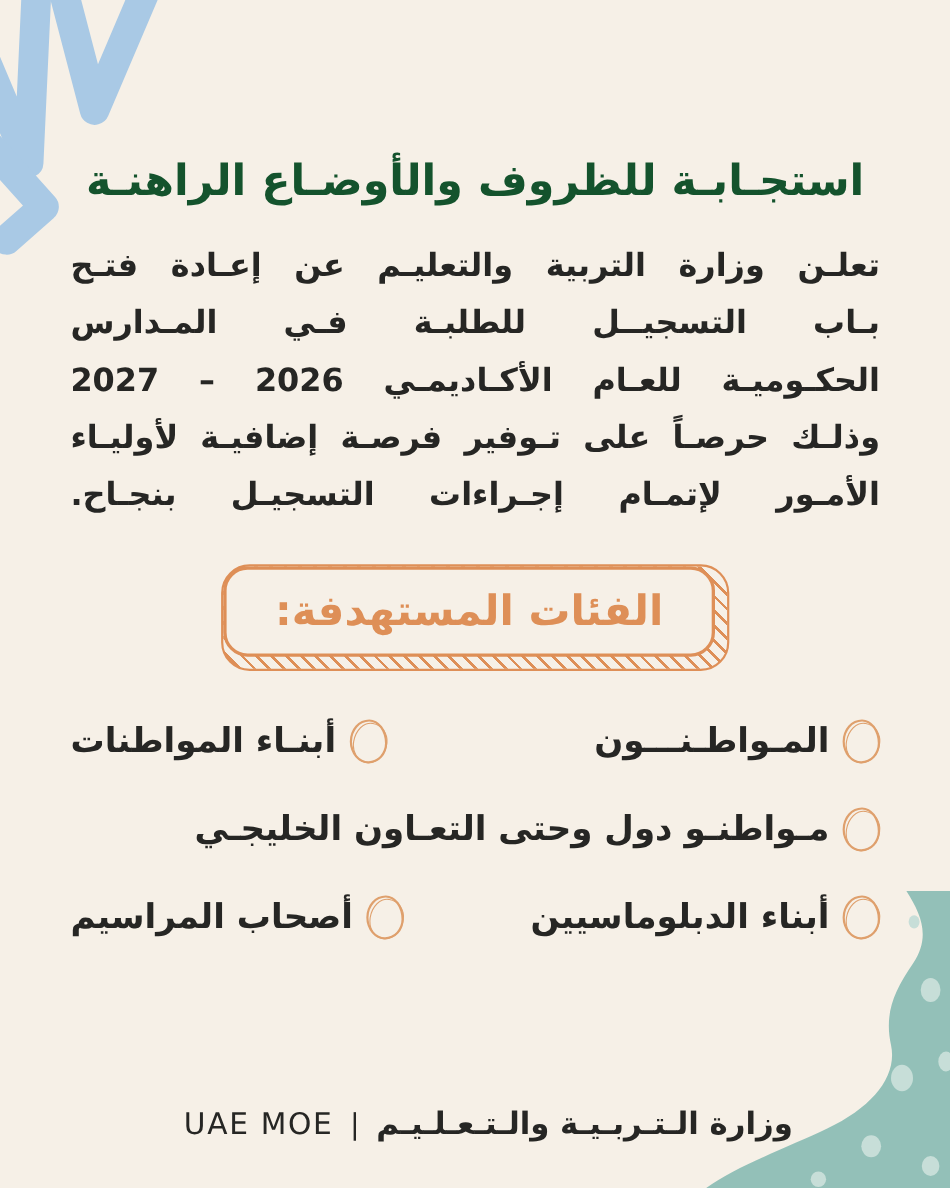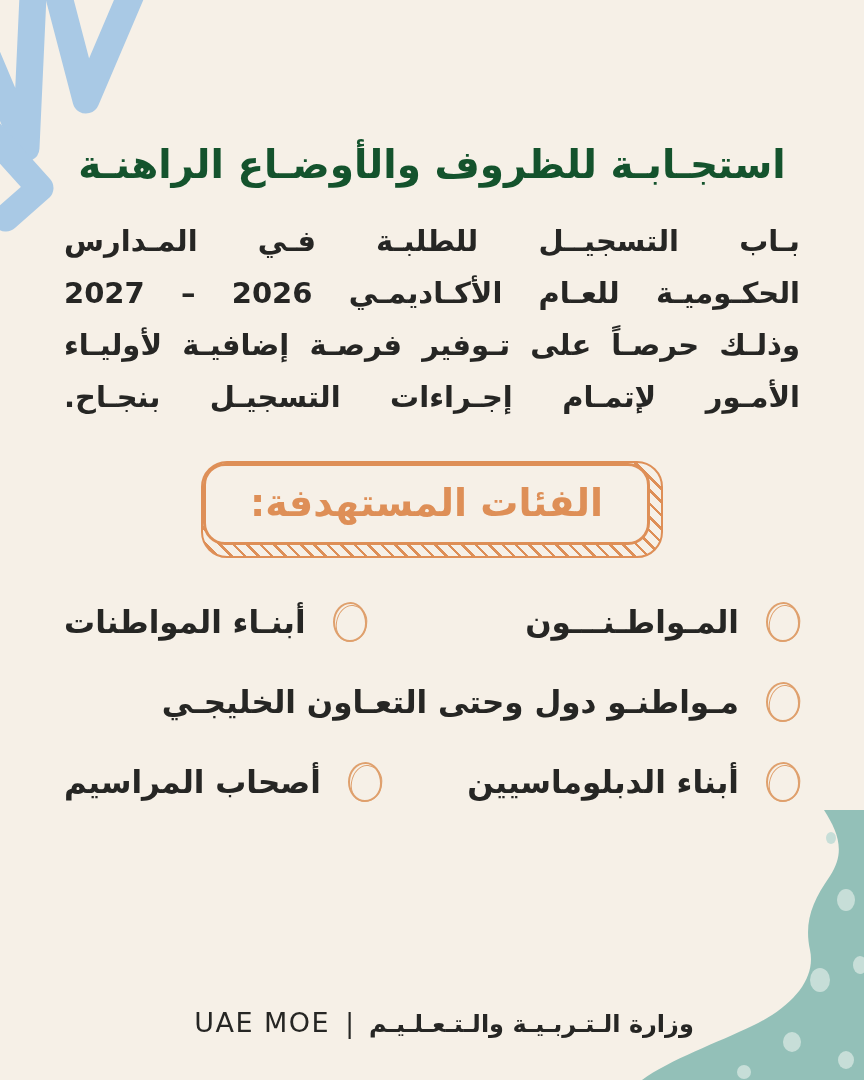--- a/index.html
+++ b/index.html
@@ -85,21 +85,21 @@
   }
   .cat-row {
     display: flex;
     align-items: center;
     justify-content: space-between;
   }
   .cat-row.single { justify-content: flex-start; }
   .cat-item {
     display: flex;
     align-items: center;
-    gap: 27px;
+    gap: 12px;
     font-size: 31px;
     font-weight: bold;
     color: #262624;
     justify-content: space-between;
   }
   .bullet {
     position: relative;
     width: 30px; height: 36px;
     flex: 0 0 auto;
     border: 2px solid #dfa06d;
@@ -115,21 +115,21 @@
   }
   .footer {
     position: absolute;
     left: 0; right: 0;
     bottom: 42px;
     direction: rtl;
     text-align: center;
     white-space: nowrap;
   }
   .footer .ministry-ar {
-    font-size: 24px;
+    font-size: 28px;
     font-weight: bold;
     letter-spacing: 0.5px;
   }
   .footer .sep {
     font-size: 26px;
     margin: 0 10px;
     font-weight: normal;
   }
   .footer .ministry-en {
     font-size: 27px;
@@ -163,20 +163,21 @@
       <ellipse cx="120" cy="262" rx="7" ry="7"></ellipse>
       <ellipse cx="207" cy="28" rx="5" ry="6"></ellipse>
     </g>
   </svg>
 
   <div class="content">
 
     <div class="title">استجـابـة للظروف والأوضـاع الراهنـة</div>
 
     <div class="paragraph">
+      <div class="line">تعلـن وزارة التربية والتعليـم عن إعـادة فتـح</div>
       <div class="line">بـاب التسجيــل للطلبـة فـي المـدارس</div>
       <div class="line">الحكـوميـة للعـام الأكـاديمـي 2026 – 2027</div>
       <div class="line">وذلـك حرصـاً على تـوفير فرصـة إضافيـة لأوليـاء</div>
       <div class="line">الأمـور لإتمـام إجـراءات التسجيـل بنجـاح.</div>
     </div>
 
     <div class="badge-wrap">
       <div class="badge-outer">
         <div class="badge-inner">
           <div class="badge-label">الفئات المستهدفة:</div>

